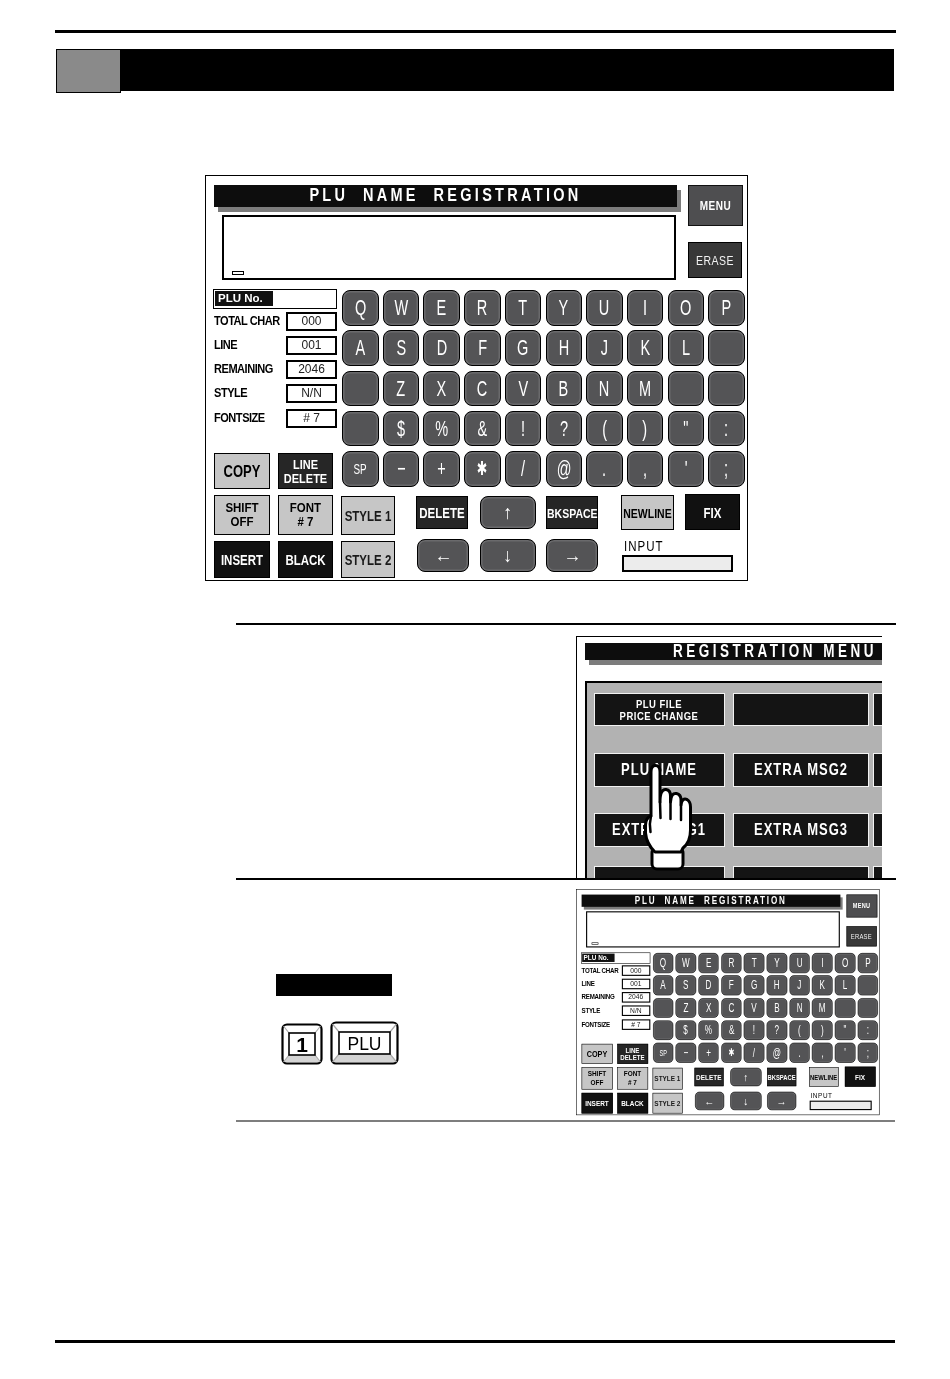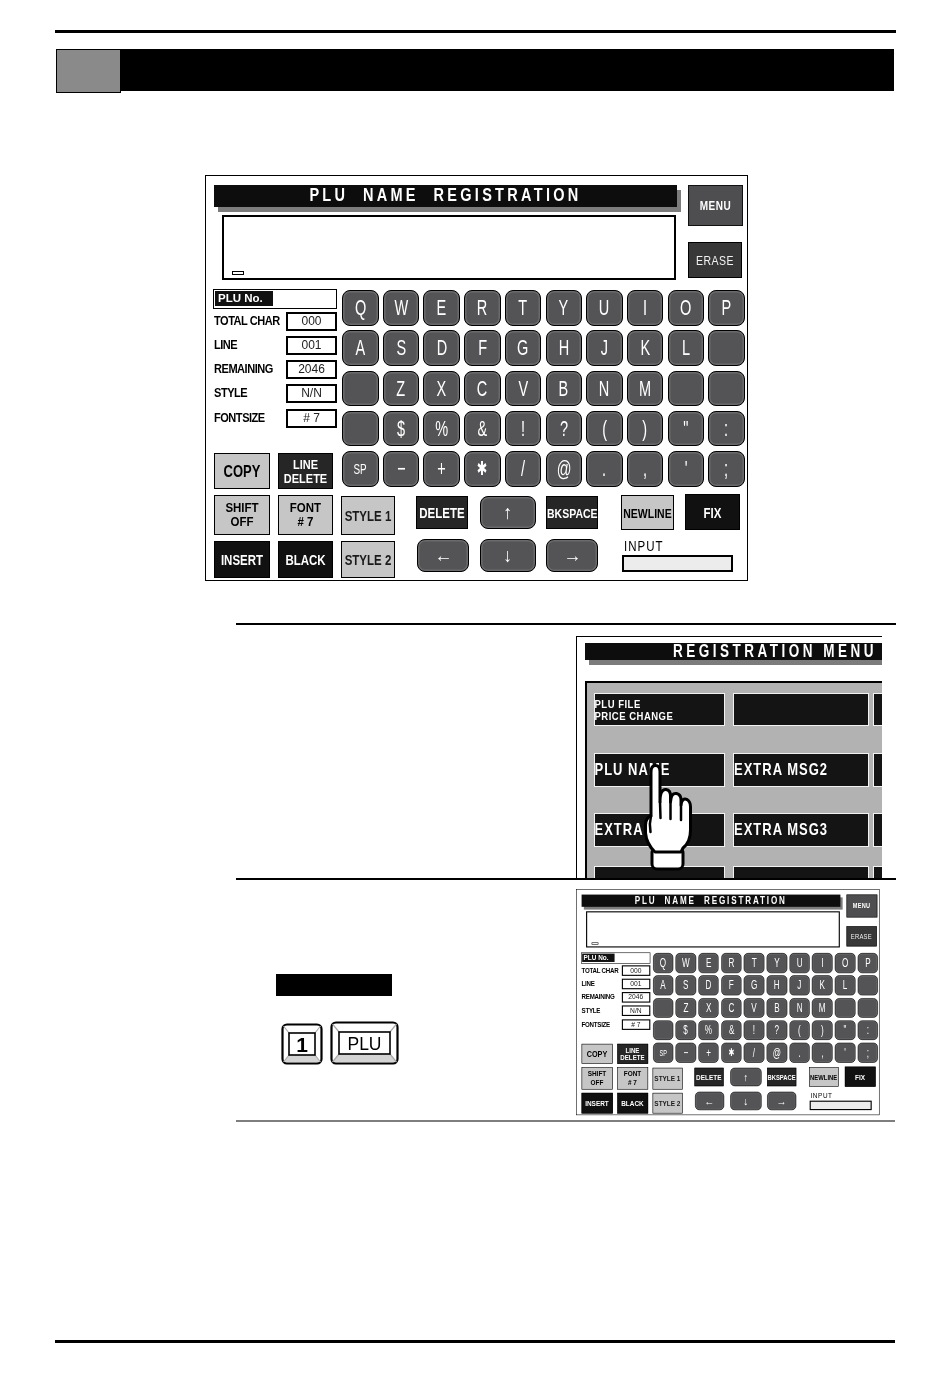--- a/index.html
+++ b/index.html
@@ -32,21 +32,21 @@
 .two{position:static;display:inline-block;line-height:12px;margin-top:5px;font-size:11px;transform:scaleY(1.15)}
 .two2{position:static;display:inline-block;line-height:13px;margin-top:6px;font-size:11.5px;transform:scaleY(1.15)}
 .inp-lab{left:418.5px;top:364px;font-size:11.5px;color:#000;letter-spacing:1px}
 .inp-box{left:416.5px;top:379px;width:111px;height:16.5px;background:#ececec;border:2px solid #000}
 
 .regpanel{position:absolute;left:576px;top:636px;width:305px;height:241px;overflow:hidden;background:#fff;border-left:1.5px solid #000;border-top:1.5px solid #000}
 .regpanel *{position:absolute;box-sizing:border-box}
 .rm-sh{left:12px;top:10px;width:293px;height:18px;background:#7c7c7c}
 .rm-bar{left:8px;top:5.5px;width:297px;height:17.5px;background:#0d0d0d;color:#fff;font-weight:bold;font-size:13.5px;letter-spacing:3.5px;line-height:17.5px;padding-left:88px;white-space:nowrap}
 .rm-gray{left:8px;top:44px;width:297px;height:197px;background:#b2b2b2;border:2px solid #000;border-right:none;border-bottom:none}
-.rm-btn{background:#141414;border:1.5px solid #f2f2f2;width:131px;height:33.5px;color:#fff;text-align:left;font-weight:bold}
+.rm-btn{background:#141414;border:1.5px solid #f2f2f2;width:131px;height:33.5px;color:#fff;text-align:center;font-weight:bold}
 .rm-one{font-size:13px;line-height:31px;letter-spacing:1px}
 .rm-two{font-size:9.5px;line-height:10.5px;padding-top:6px;letter-spacing:.5px}
 .rm-two b{position:static;display:inline-block;transform:scaleY(1.15)}
 
 .rule{position:absolute;background:#000}
 </style>
 </head>
 <body>
 
 <div class="rule" style="left:55px;top:30px;width:841px;height:2.5px"></div>

